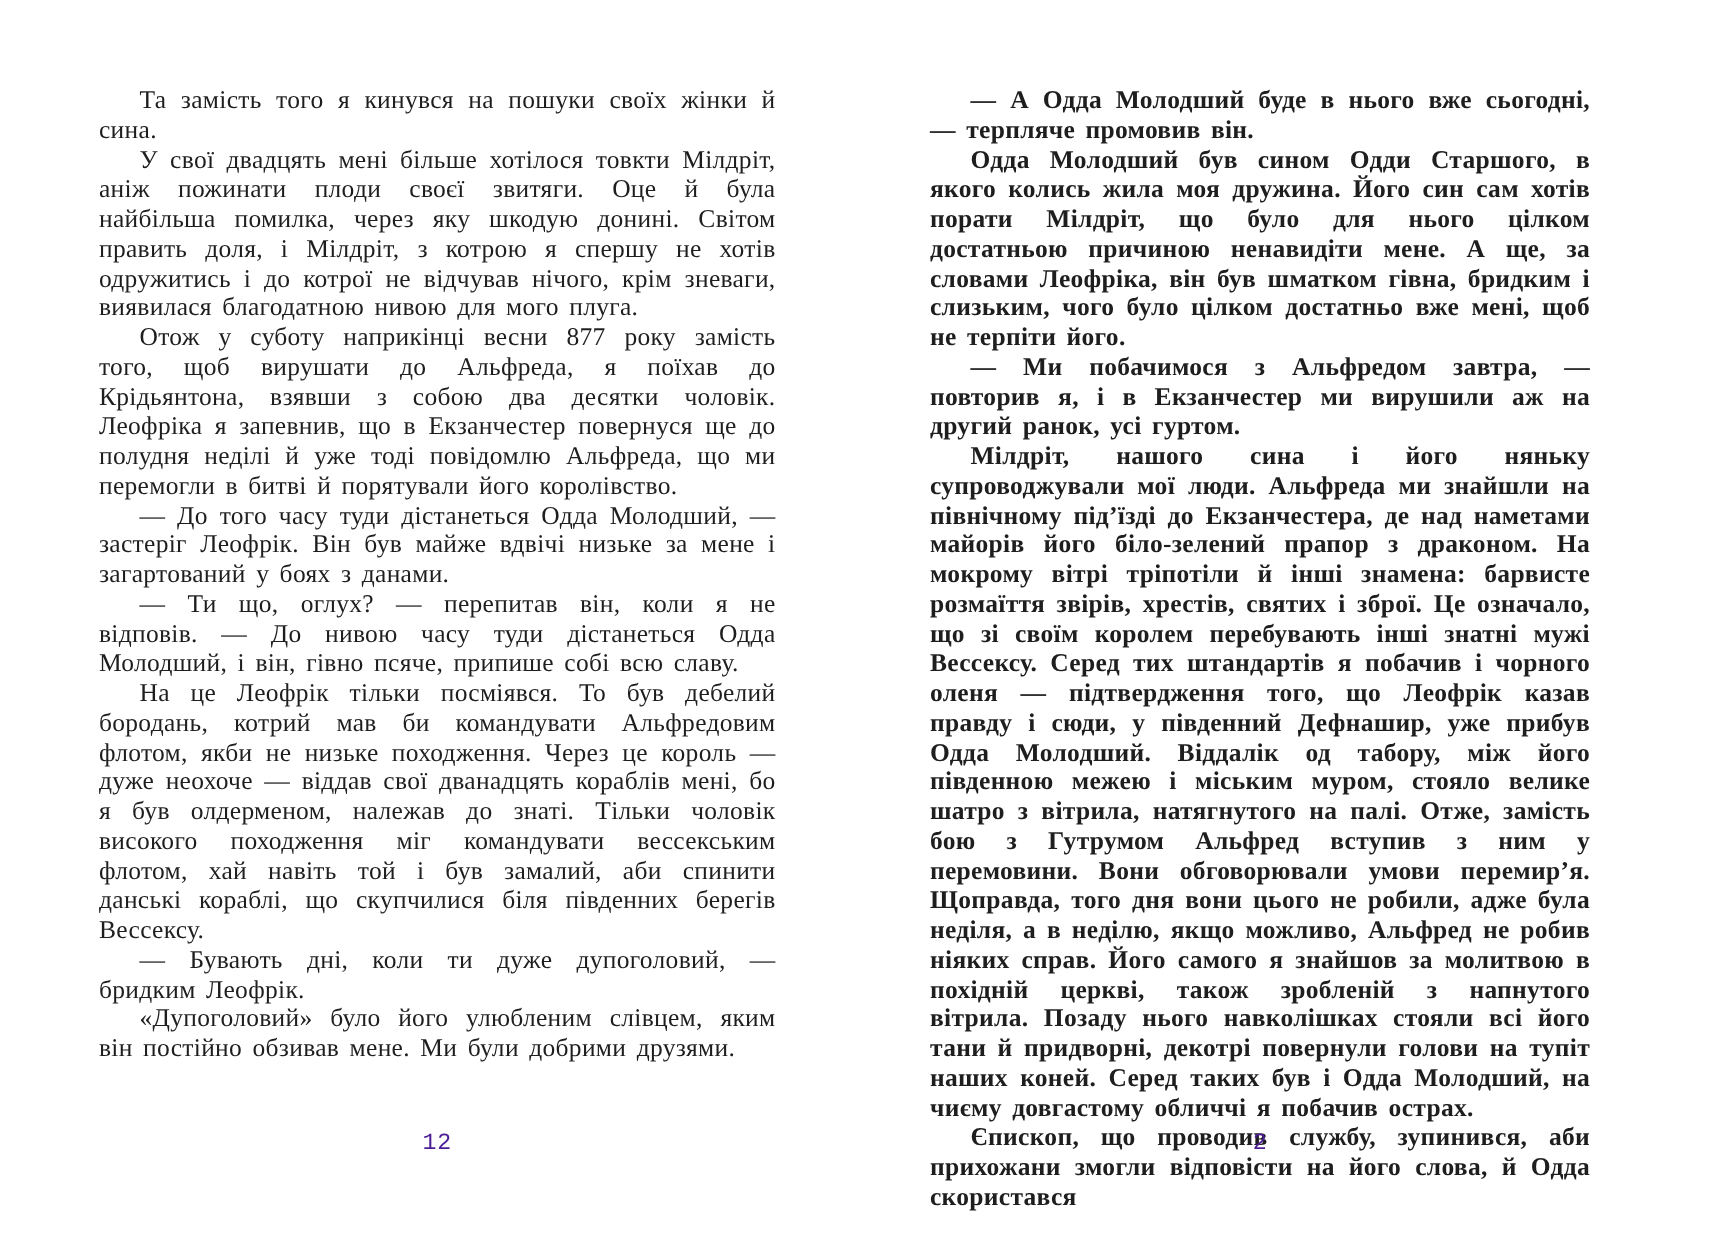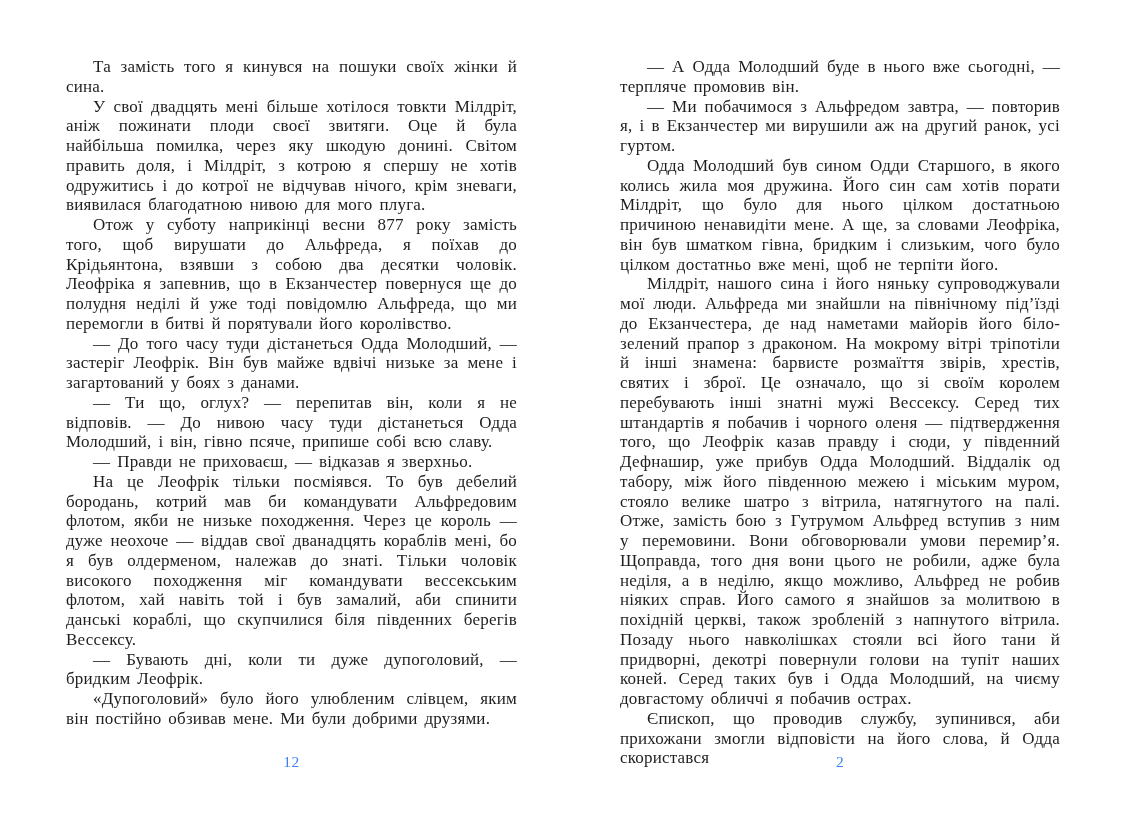--- a/index.html
+++ b/index.html
@@ -18,68 +18,68 @@
   }
   .page { position: absolute; top: 0; height: 827px; }
   .page.left  { left: 0;    width: 571px; }
   .page.right { left: 571px; width: 571px; }
 
   .text-block {
     position: absolute;
     top: 57px;
   }
   .page.left  .text-block { left: 66px;  width: 451px; }
-  .page.right .text-block { left: 49px;  width: 440px; } 
+  .page.right .text-block { left: 49px;  width: 440px; font-weight: bold; } 
 
   p.para {
     margin: 0;
     padding: 0;
     text-indent: 27px;
     text-align: justify;
     font-size: 17px;
     line-height: 19.75px;
     letter-spacing: 0.2px;
     word-spacing: 2.5px;
   }
 
   .page-number {
     position: absolute;
     top: 753px;
     text-align: center;
     font-size: 15.5px;
     letter-spacing: 0.5px;
-    color: #3b82f6;
+    color: #4c1d95;
+    font-family: Liberation Mono, monospace;
   }
   .page.left  .page-number { left: 66px; width: 451px; }
   .page.right .page-number { left: 49px; width: 440px; }
 </style>
 </head>
 <body>
 
 <div class="spread">
 
   <section class="page left">
     <div class="text-block">
       <p class="para">Та замість того я кинувся на пошуки своїх жінки й сина.</p>
       <p class="para">У свої двадцять мені більше хотілося товкти Мілдріт, аніж пожинати плоди своєї звитяги. Оце й була найбільша помилка, через яку шкодую донині. Світом править доля, і Мілдріт, з котрою я спершу не хотів одружитись і до котрої не відчував нічого, крім зневаги, виявилася благодатною нивою для мого плуга.</p>
       <p class="para">Отож у суботу наприкінці весни 877 року замість того, щоб вирушати до Альфреда, я поїхав до Крідьянтона, взявши з собою два десятки чоловік. Леофріка я запевнив, що в Екзанчестер повернуся ще до полудня неділі й уже тоді повідомлю Альфреда, що ми перемогли в битві й порятували його королівство.</p>
       <p class="para">— До того часу туди дістанеться Одда Молодший, — застеріг Леофрік. Він був майже вдвічі низьке за мене і загартований у боях з данами.</p>
       <p class="para">— Ти що, оглух? — перепитав він, коли я не відповів. — До нивою часу туди дістанеться Одда Молодший, і він, гівно псяче, припише собі всю славу.</p>
-      <p class="para">— Правди не приховаєш, — відказав я зверхньо.</p>
       <p class="para">На це Леофрік тільки посміявся. То був дебелий бородань, котрий мав би командувати Альфредовим флотом, якби не низьке походження. Через це король — дуже неохоче — віддав свої дванадцять кораблів мені, бо я був олдерменом, належав до знаті. Тільки чоловік високого походження міг командувати вессекським флотом, хай навіть той і був замалий, аби спинити данські кораблі, що скупчилися біля південних берегів Вессексу.</p>
       <p class="para">— Бувають дні, коли ти дуже дупоголовий, — бридким Леофрік.</p>
       <p class="para">«Дупоголовий» було його улюбленим слівцем, яким він постійно обзивав мене. Ми були добрими друзями.</p>
     </div>
     <div class="page-number">12</div>
   </section>
 
   <section class="page right">
     <div class="text-block">
       <p class="para">— А Одда Молодший буде в нього вже сьогодні, — терпляче промовив він.</p>
+      <p class="para">Одда Молодший був сином Одди Старшого, в якого колись жила моя дружина. Його син сам хотів порати Мілдріт, що було для нього цілком достатньою причиною ненавидіти мене. А ще, за словами Леофріка, він був шматком гівна, бридким і слизьким, чого було цілком достатньо вже мені, щоб не терпіти його.</p>
       <p class="para">— Ми побачимося з Альфредом завтра, — повторив я, і в Екзанчестер ми вирушили аж на другий ранок, усі гуртом.</p>
-      <p class="para">Одда Молодший був сином Одди Старшого, в якого колись жила моя дружина. Його син сам хотів порати Мілдріт, що було для нього цілком достатньою причиною ненавидіти мене. А ще, за словами Леофріка, він був шматком гівна, бридким і слизьким, чого було цілком достатньо вже мені, щоб не терпіти його.</p>
       <p class="para">Мілдріт, нашого сина і його няньку супроводжували мої люди. Альфреда ми знайшли на північному під’їзді до Екзанчестера, де над наметами майорів його біло-зелений прапор з драконом. На мокрому вітрі тріпотіли й інші знамена: барвисте розмаїття звірів, хрестів, святих і зброї. Це означало, що зі своїм королем перебувають інші знатні мужі Вессексу. Серед тих штандартів я побачив і чорного оленя — підтвердження того, що Леофрік казав правду і сюди, у південний Дефнашир, уже прибув Одда Молодший. Віддалік од табору, між його південною межею і міським муром, стояло велике шатро з вітрила, натягнутого на палі. Отже, замість бою з Гутрумом Альфред вступив з ним у перемовини. Вони обговорювали умови перемир’я. Щоправда, того дня вони цього не робили, адже була неділя, а в неділю, якщо можливо, Альфред не робив ніяких справ. Його самого я знайшов за молитвою в похідній церкві, також зробленій з напнутого вітрила. Позаду нього навколішках стояли всі його тани й придворні, декотрі повернули голови на тупіт наших коней. Серед таких був і Одда Молодший, на чиєму довгастому обличчі я побачив острах.</p>
       <p class="para">Єпископ, що проводив службу, зупинився, аби прихожани змогли відповісти на його слова, й Одда скористався</p>
     </div>
     <div class="page-number">2</div>
   </section>
 
 </div>
 
 </body></html>

